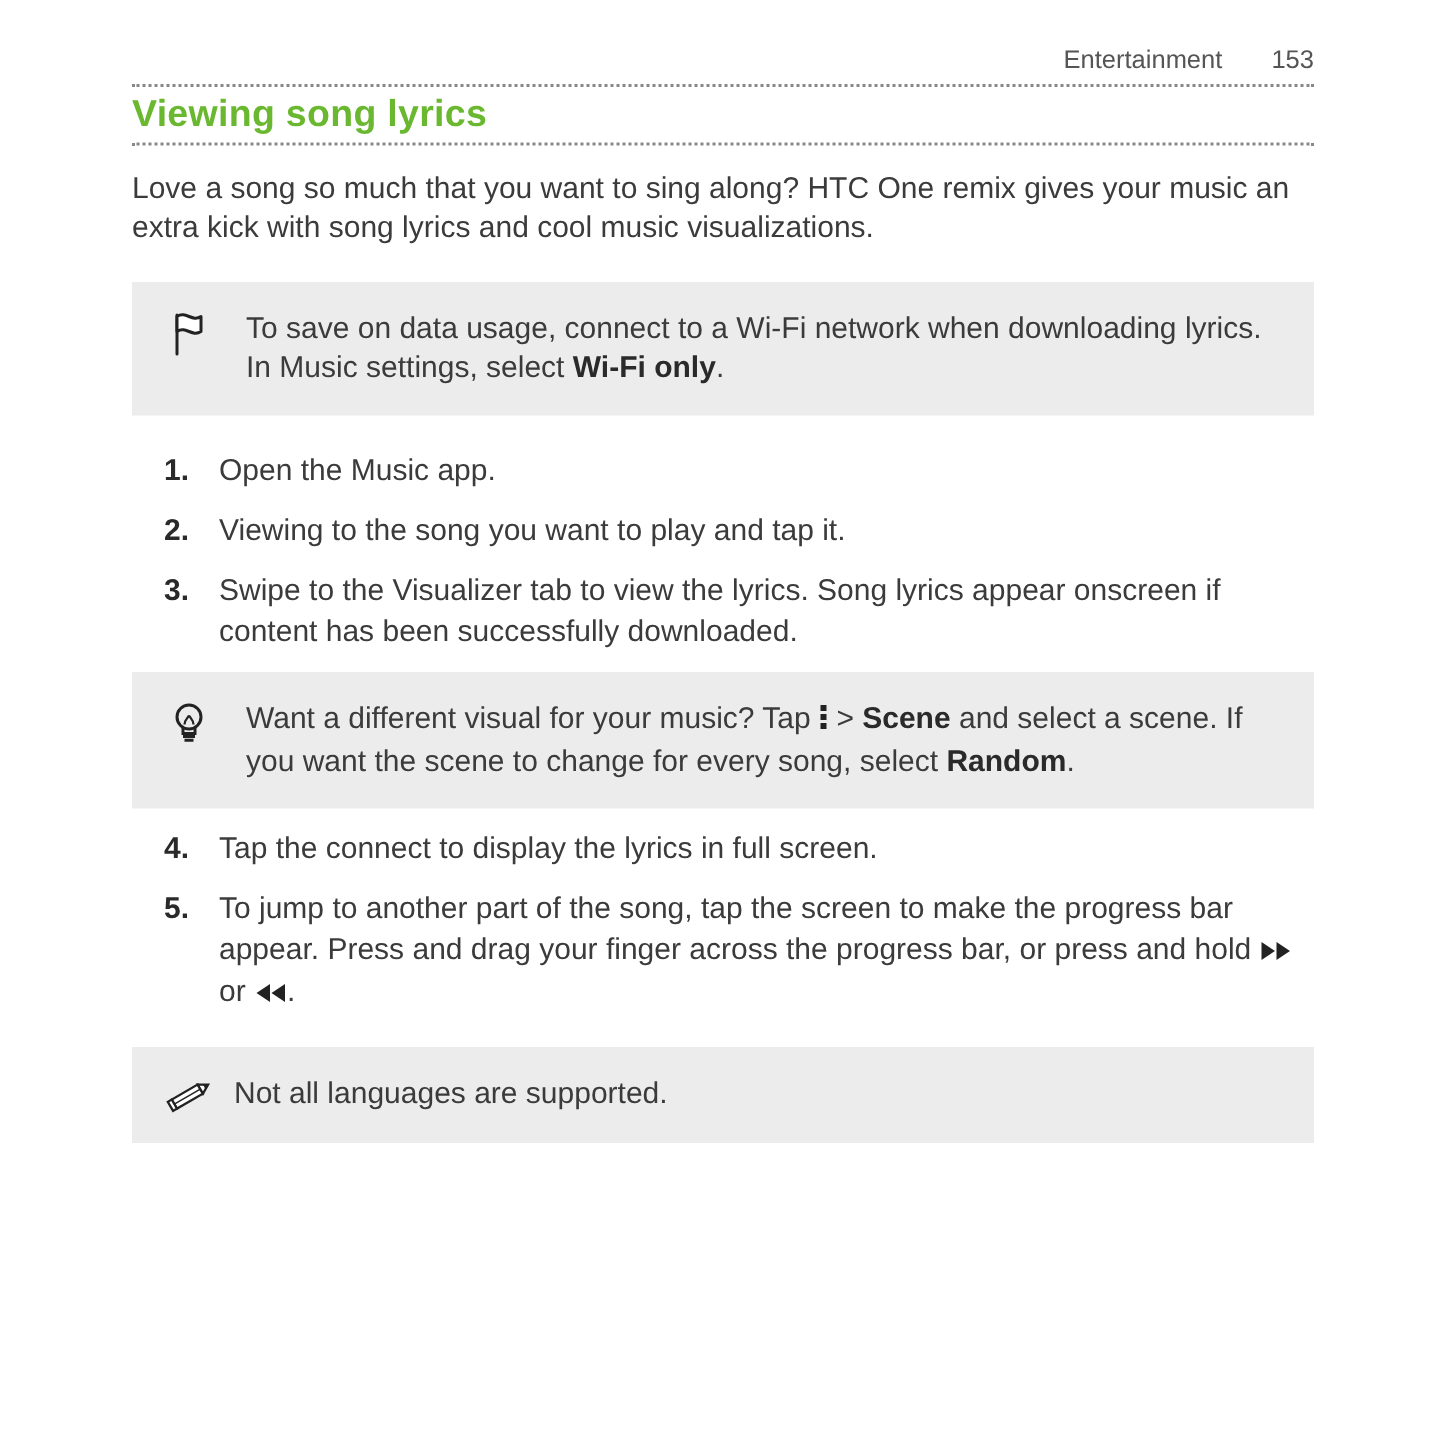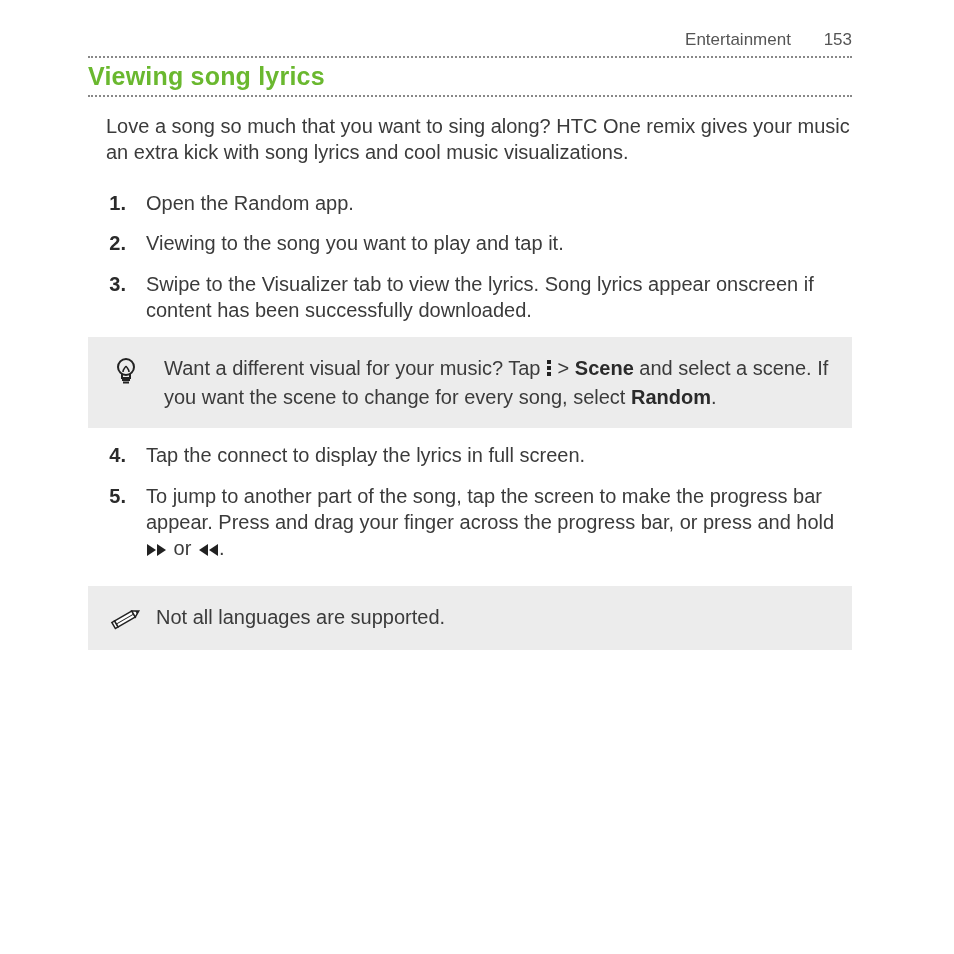--- a/index.html
+++ b/index.html
@@ -6,21 +6,21 @@
     margin: 0;
     padding: 0;
     font-family: "Century Gothic", "Avant Garde", Futura, sans-serif;
     color: #3b3b3b;
     background: #fff;
     width: 954px;
     height: 954px;
     box-sizing: border-box;
   }
   .page {
-    padding: 30px 102px 40px 88px;
+    padding: 30px 78px 40px 88px;
     box-sizing: border-box;
   }
   .header {
     text-align: right;
     font-size: 17px;
     color: #555;
     margin-bottom: 6px;
   }
   .header .chapter { display:inline-block; margin-right: 28px; }
   .header .pagenum { display:inline-block; }
@@ -31,21 +31,21 @@
   h2.section-title {
     color: #6ab82f;
     font-weight: bold;
     font-size: 25px;
     margin: 2px 0 2px 0;
     letter-spacing: 0.2px;
   }
   p.intro {
     font-size: 20px;
     line-height: 1.32;
-    margin: 16px 0 22px 18px;
+    margin: 16px 0 22px 0;
     color: #3b3b3b;
   }
   .callout {
     background: #ececec;
     padding: 18px 20px 18px 20px;
     display: flex;
     align-items: flex-start;
     column-gap: 20px;
     font-size: 20px;
     line-height: 1.32;
@@ -94,25 +94,36 @@
     <span class="chapter">Entertainment</span>
     <span class="pagenum">153</span>
   </div>
 
   <div class="dotted"></div>
   <h2 class="section-title">Viewing song lyrics</h2>
   <div class="dotted"></div>
 
   <p class="intro">Love a song so much that you want to sing along? HTC One remix gives your music an extra kick with song lyrics and cool music visualizations.</p>
 
+  <div class="callout">
+    <div class="icon">
+      <svg width="24" height="30" viewBox="0 0 24 30">
+        <path d="M4 2 L4 28" stroke="#222" stroke-width="2" fill="none" stroke-linecap="round"></path>
+        <path d="M4 3 C10 -1, 14 7, 20 3 L20 13 C14 17, 10 9, 4 13 Z" fill="#fff" stroke="#222" stroke-width="2" stroke-linejoin="round"></path>
+      </svg>
+    </div>
+    <div class="text">
+      <span>To save on data usage, connect to a Wi-Fi network when downloading lyrics. In Music settings, select </span><strong>Wi-Fi only</strong><span>.</span>
+    </div>
+  </div>
 
   <ol class="steps">
     <li>
       <span class="num">1.</span>
-      <span class="step-text">Open the Random app.</span>
+      <span class="step-text">Open the Music app.</span>
     </li>
     <li>
       <span class="num">2.</span>
       <span class="step-text">Viewing to the song you want to play and tap it.</span>
     </li>
     <li>
       <span class="num">3.</span>
       <span class="step-text">Swipe to the Visualizer tab to view the lyrics. Song lyrics appear onscreen if content has been successfully downloaded.</span>
     </li>
   </ol>

